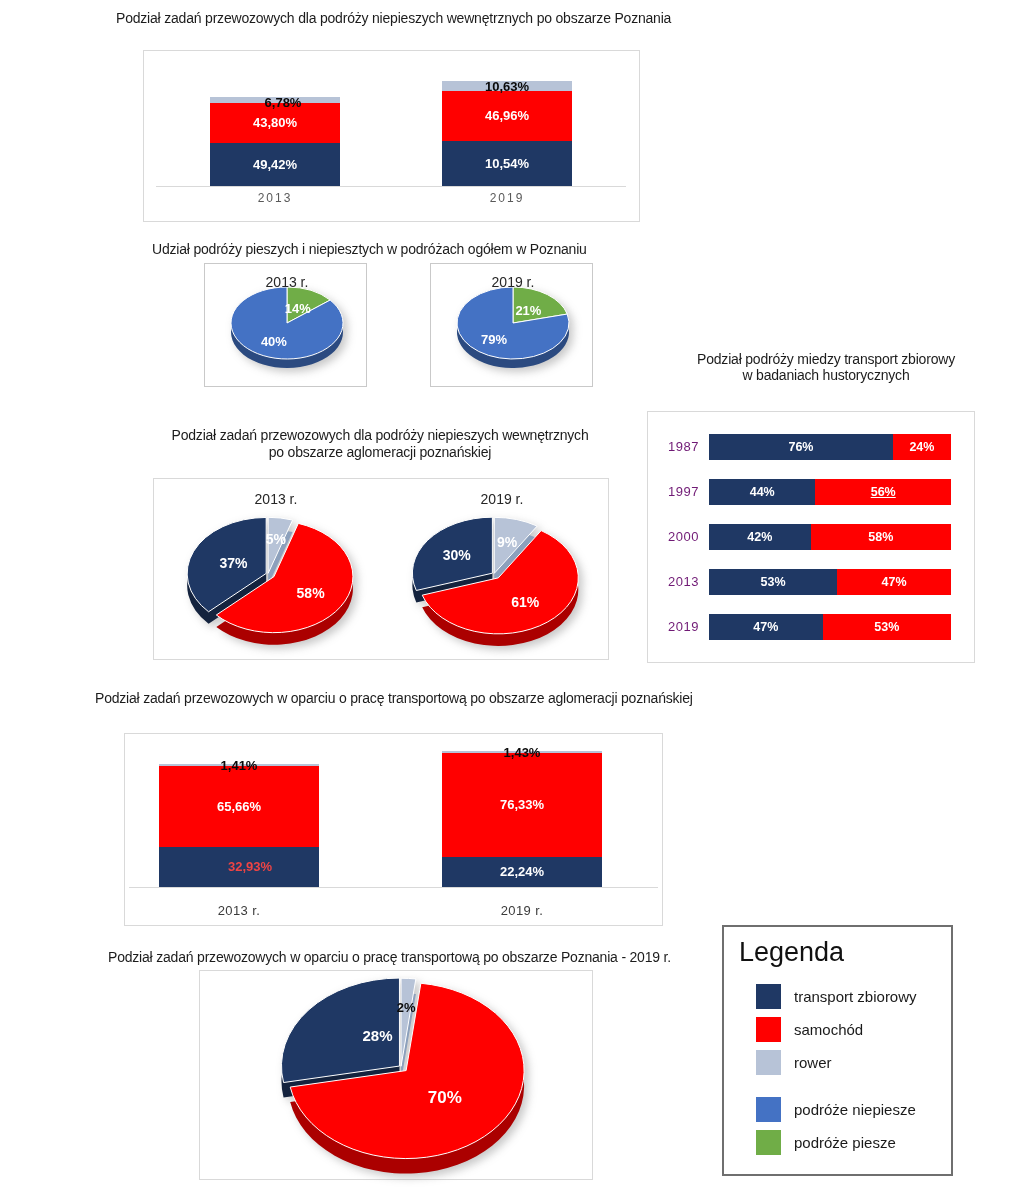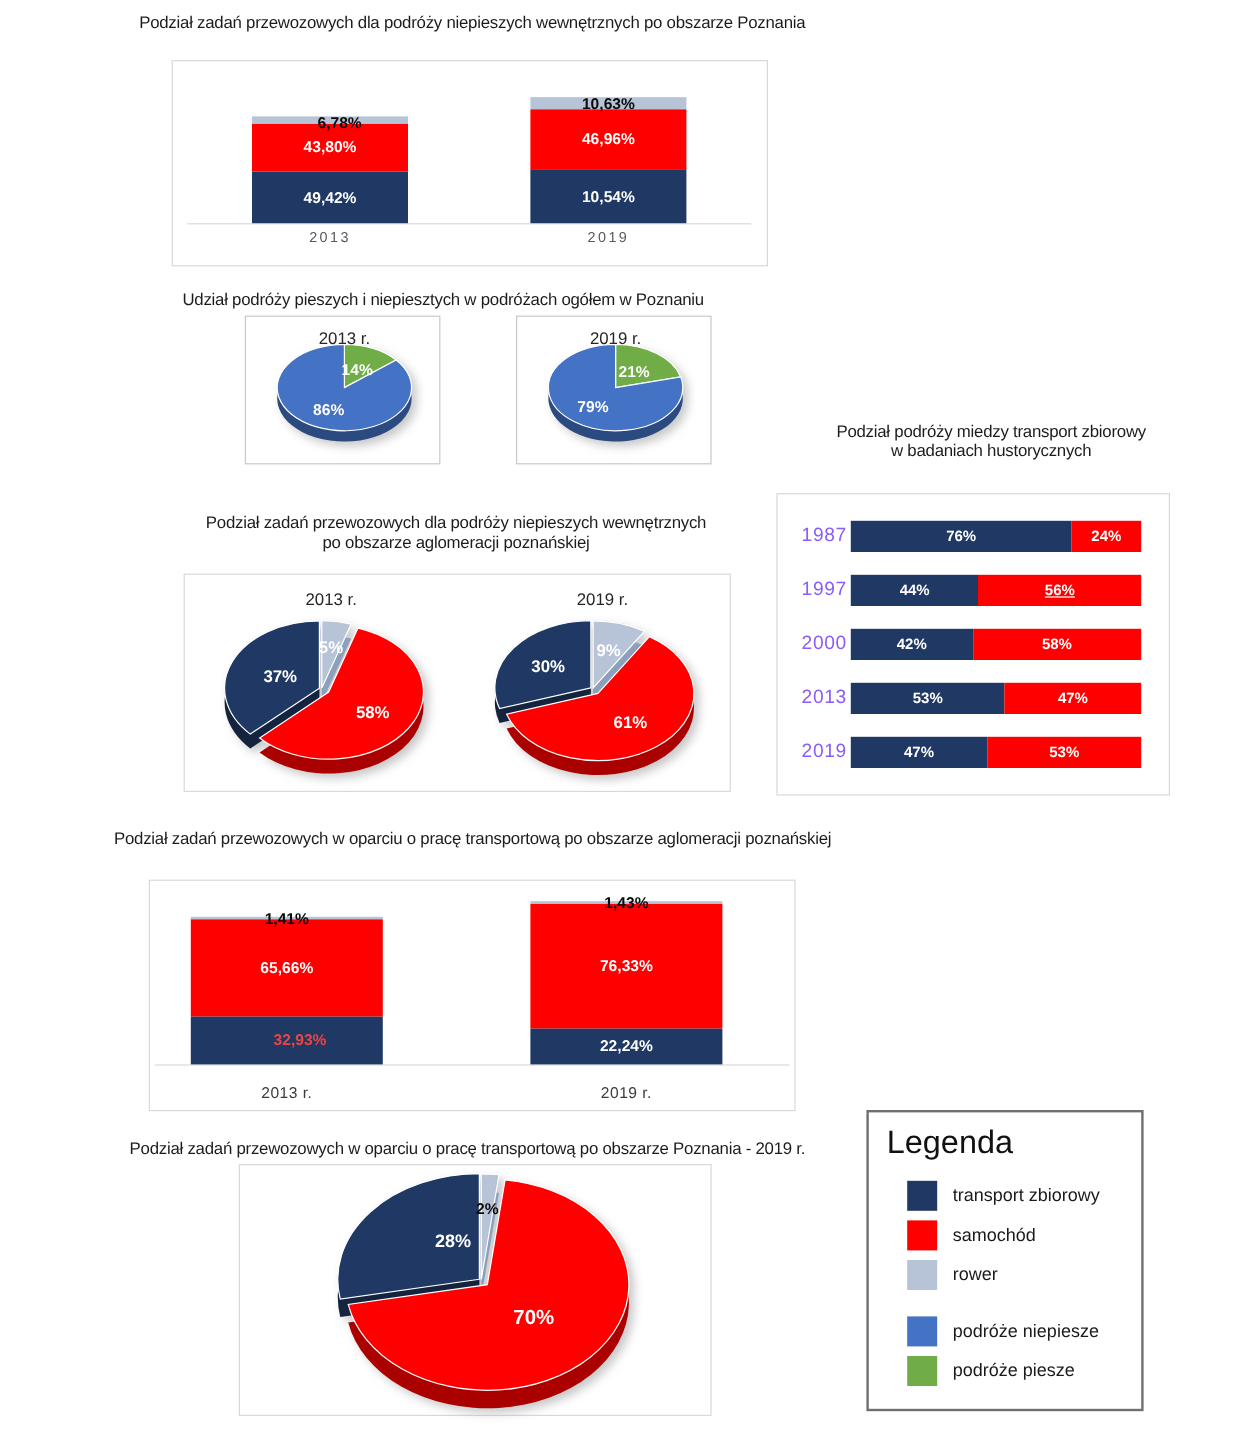--- a/index.html
+++ b/index.html
@@ -11,21 +11,21 @@
   .center{text-align:center;}
   .center div{white-space:nowrap;}
   .box{position:absolute;border:1px solid #d9d9d9;background:#fff;}
   .pie-mount{position:absolute;left:0;top:0;right:0;bottom:0;}
   .axis-line{position:absolute;height:1px;background:#d9d9d9;}
   .bar-seg{position:absolute;}
   .bar-label{position:absolute;text-align:center;font-weight:bold;font-size:13px;white-space:nowrap;}
   .cat-label{position:absolute;text-align:center;}
   .cat-gray{font-size:12px;color:#595959;letter-spacing:2px;}
   .cat-dark{font-size:13px;color:#3b3b3b;letter-spacing:0.4px;}
-  .hrow-year{position:absolute;font-size:16px;color:#8b5cf6;letter-spacing:0.5px;}
+  .hrow-year{position:absolute;font-size:13px;color:#701a75;letter-spacing:0.5px;}
   .hseg-label{position:absolute;text-align:center;color:#fff;font-weight:bold;font-size:12.5px;}
   .pie-label{position:absolute;transform:translate(-50%,-50%);font-weight:bold;white-space:nowrap;}
   .pie-subtitle{position:absolute;width:120px;text-align:center;font-size:14px;color:#262626;}
   svg.pie-svg{position:absolute;overflow:visible;filter:drop-shadow(4px 4px 4px rgba(110,110,110,0.38));}
   #t-chart1{left:116px;top:10px;}
   #box-chart1{left:143px;top:50px;width:495px;height:170px;}
   #t-pies1{left:152px;top:241px;}
   #box-pie1a{left:204px;top:263px;width:161px;height:122px;border-color:#c9c9c9;}
   #box-pie1b{left:430px;top:263px;width:161px;height:122px;border-color:#c9c9c9;}
   #t-hbars{left:648px;top:352px;width:356px;line-height:15.5px;}
@@ -68,21 +68,21 @@
   <div class="chart-title" id="t-pies1">Udział podróży pieszych i niepiesztych w podróżach ogółem w Poznaniu</div>
   <div class="box" id="box-pie1a">
     <div class="pie-mount">
         <svg width="140" height="109" viewBox="0 0 140 109" class="pie-svg" style="left: 12px; top: 9px;">
           <path d="M 70 50 L 70.00 14.00 A 56 36 0 0 1 113.15 27.05 Z" transform="translate(0.00,9.00)" fill="#4C7A2E"></path>
           <path d="M 70 50 L 113.15 27.05 A 56 36 0 1 1 70.00 14.00 Z" transform="translate(0.00,9.00)" fill="#2B4A80"></path>
           <path d="M 70 50 L 70.00 14.00 A 56 36 0 0 1 113.15 27.05 Z" transform="translate(0.00,0.00)" fill="#70AD47" stroke="#ffffff" stroke-width="1"></path>
           <path d="M 70 50 L 113.15 27.05 A 56 36 0 1 1 70.00 14.00 Z" transform="translate(0.00,0.00)" fill="#4472C4" stroke="#ffffff" stroke-width="1"></path>
         </svg>
         <div class="pie-label" style="left: 92.7px; top: 44.3px; font-size: 13px; color: rgb(255, 255, 255);">14%</div>
-        <div class="pie-label" style="left: 68.9px; top: 76.9px; font-size: 13px; color: rgb(255, 255, 255);">86%</div>
+        <div class="pie-label" style="left: 68.9px; top: 76.9px; font-size: 13px; color: rgb(255, 255, 255);">40%</div>
         <div class="pie-subtitle" style="left: 22px; top: 10px;">2013 r.</div>
       </div>
   </div>
   <div class="box" id="box-pie1b">
     <div class="pie-mount">
         <svg width="140" height="109" viewBox="0 0 140 109" class="pie-svg" style="left: 12px; top: 9px;">
           <path d="M 70 50 L 70.00 14.00 A 56 36 0 0 1 124.24 41.05 Z" transform="translate(0.00,9.00)" fill="#4C7A2E"></path>
           <path d="M 70 50 L 124.24 41.05 A 56 36 0 1 1 70.00 14.00 Z" transform="translate(0.00,9.00)" fill="#2B4A80"></path>
           <path d="M 70 50 L 70.00 14.00 A 56 36 0 0 1 124.24 41.05 Z" transform="translate(0.00,0.00)" fill="#70AD47" stroke="#ffffff" stroke-width="1"></path>
           <path d="M 70 50 L 124.24 41.05 A 56 36 0 1 1 70.00 14.00 Z" transform="translate(0.00,0.00)" fill="#4472C4" stroke="#ffffff" stroke-width="1"></path>

